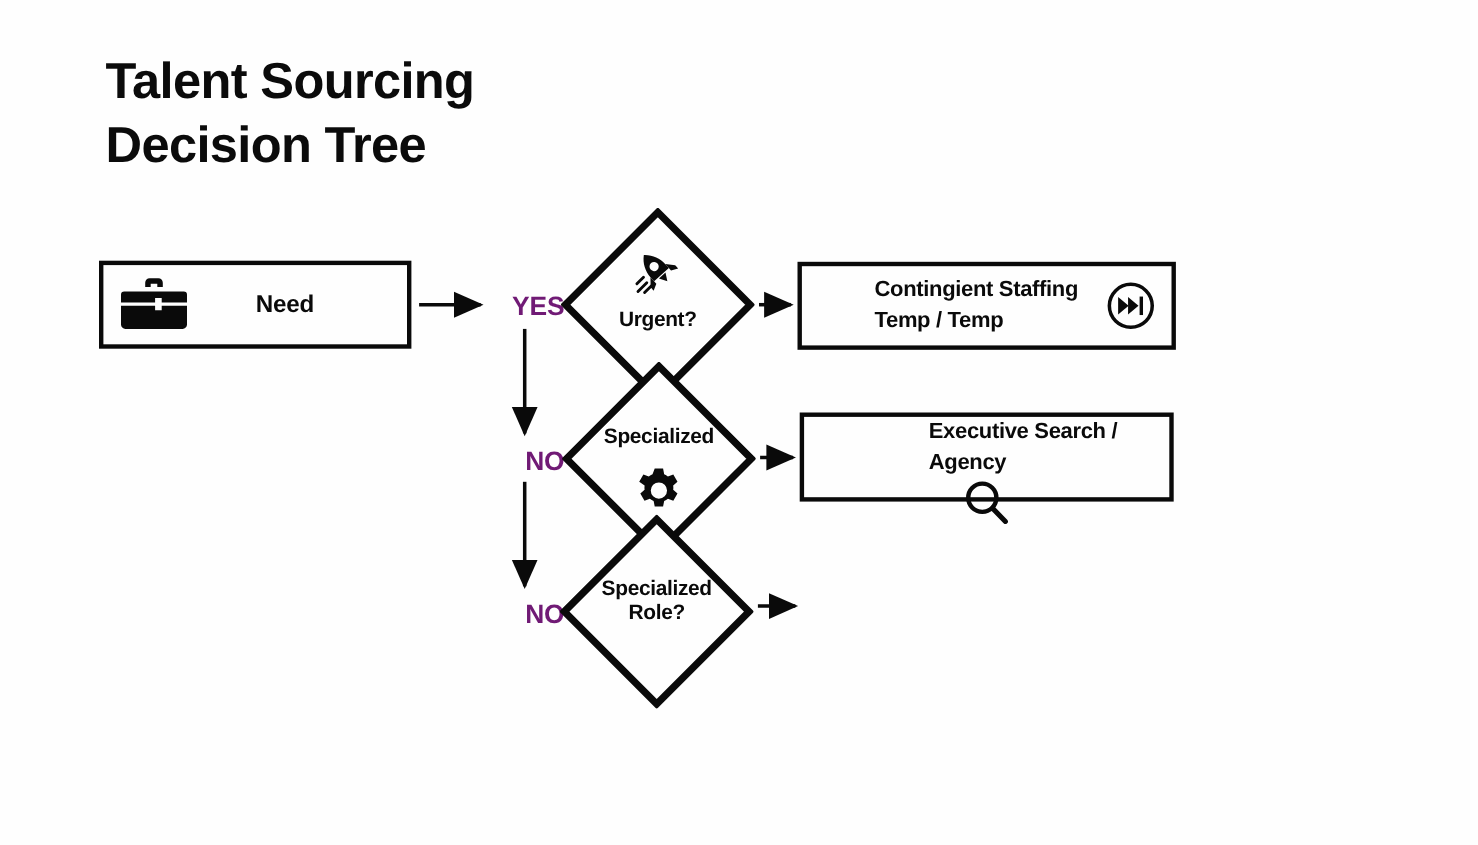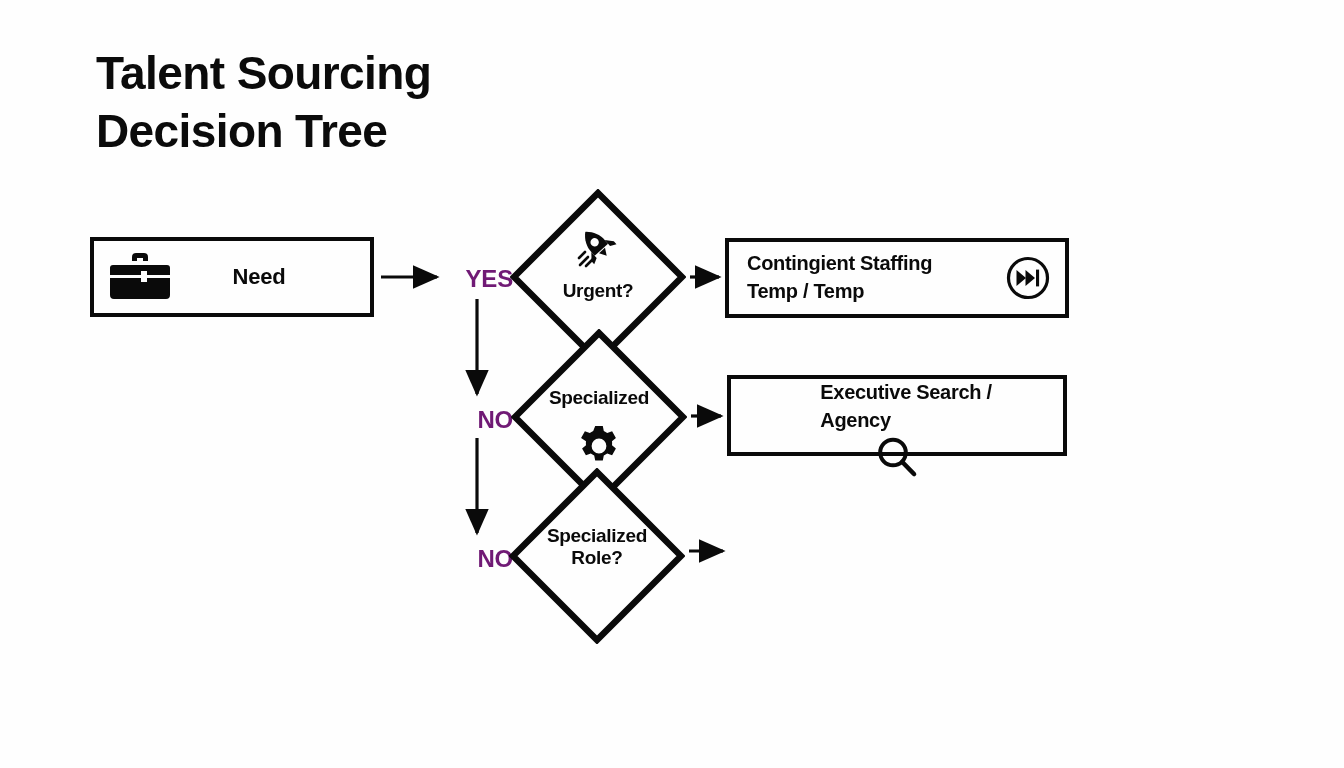--- a/index.html
+++ b/index.html
@@ -137,20 +137,21 @@
     align-items: center;
   }
   .outcome-box .out-label {
     flex: 1 1 auto;
     font-size: 20px;
     font-weight: bold;
     line-height: 1.38;
     letter-spacing: -0.3px;
     padding-left: 18px;
     white-space: pre-line;
+    margin-left: 48px;
   }
   .outcome-box .out-icon {
     flex: 0 0 auto;
     width: 74px;
     display: flex;
     align-items: center;
     justify-content: center;
   }
   #outcome-contingent { left: 725px; top: 238px; width: 344px; height: 80px; }
   #outcome-executive  { left: 727px; top: 375px; width: 340px; height: 81px; flex-direction: column; }

